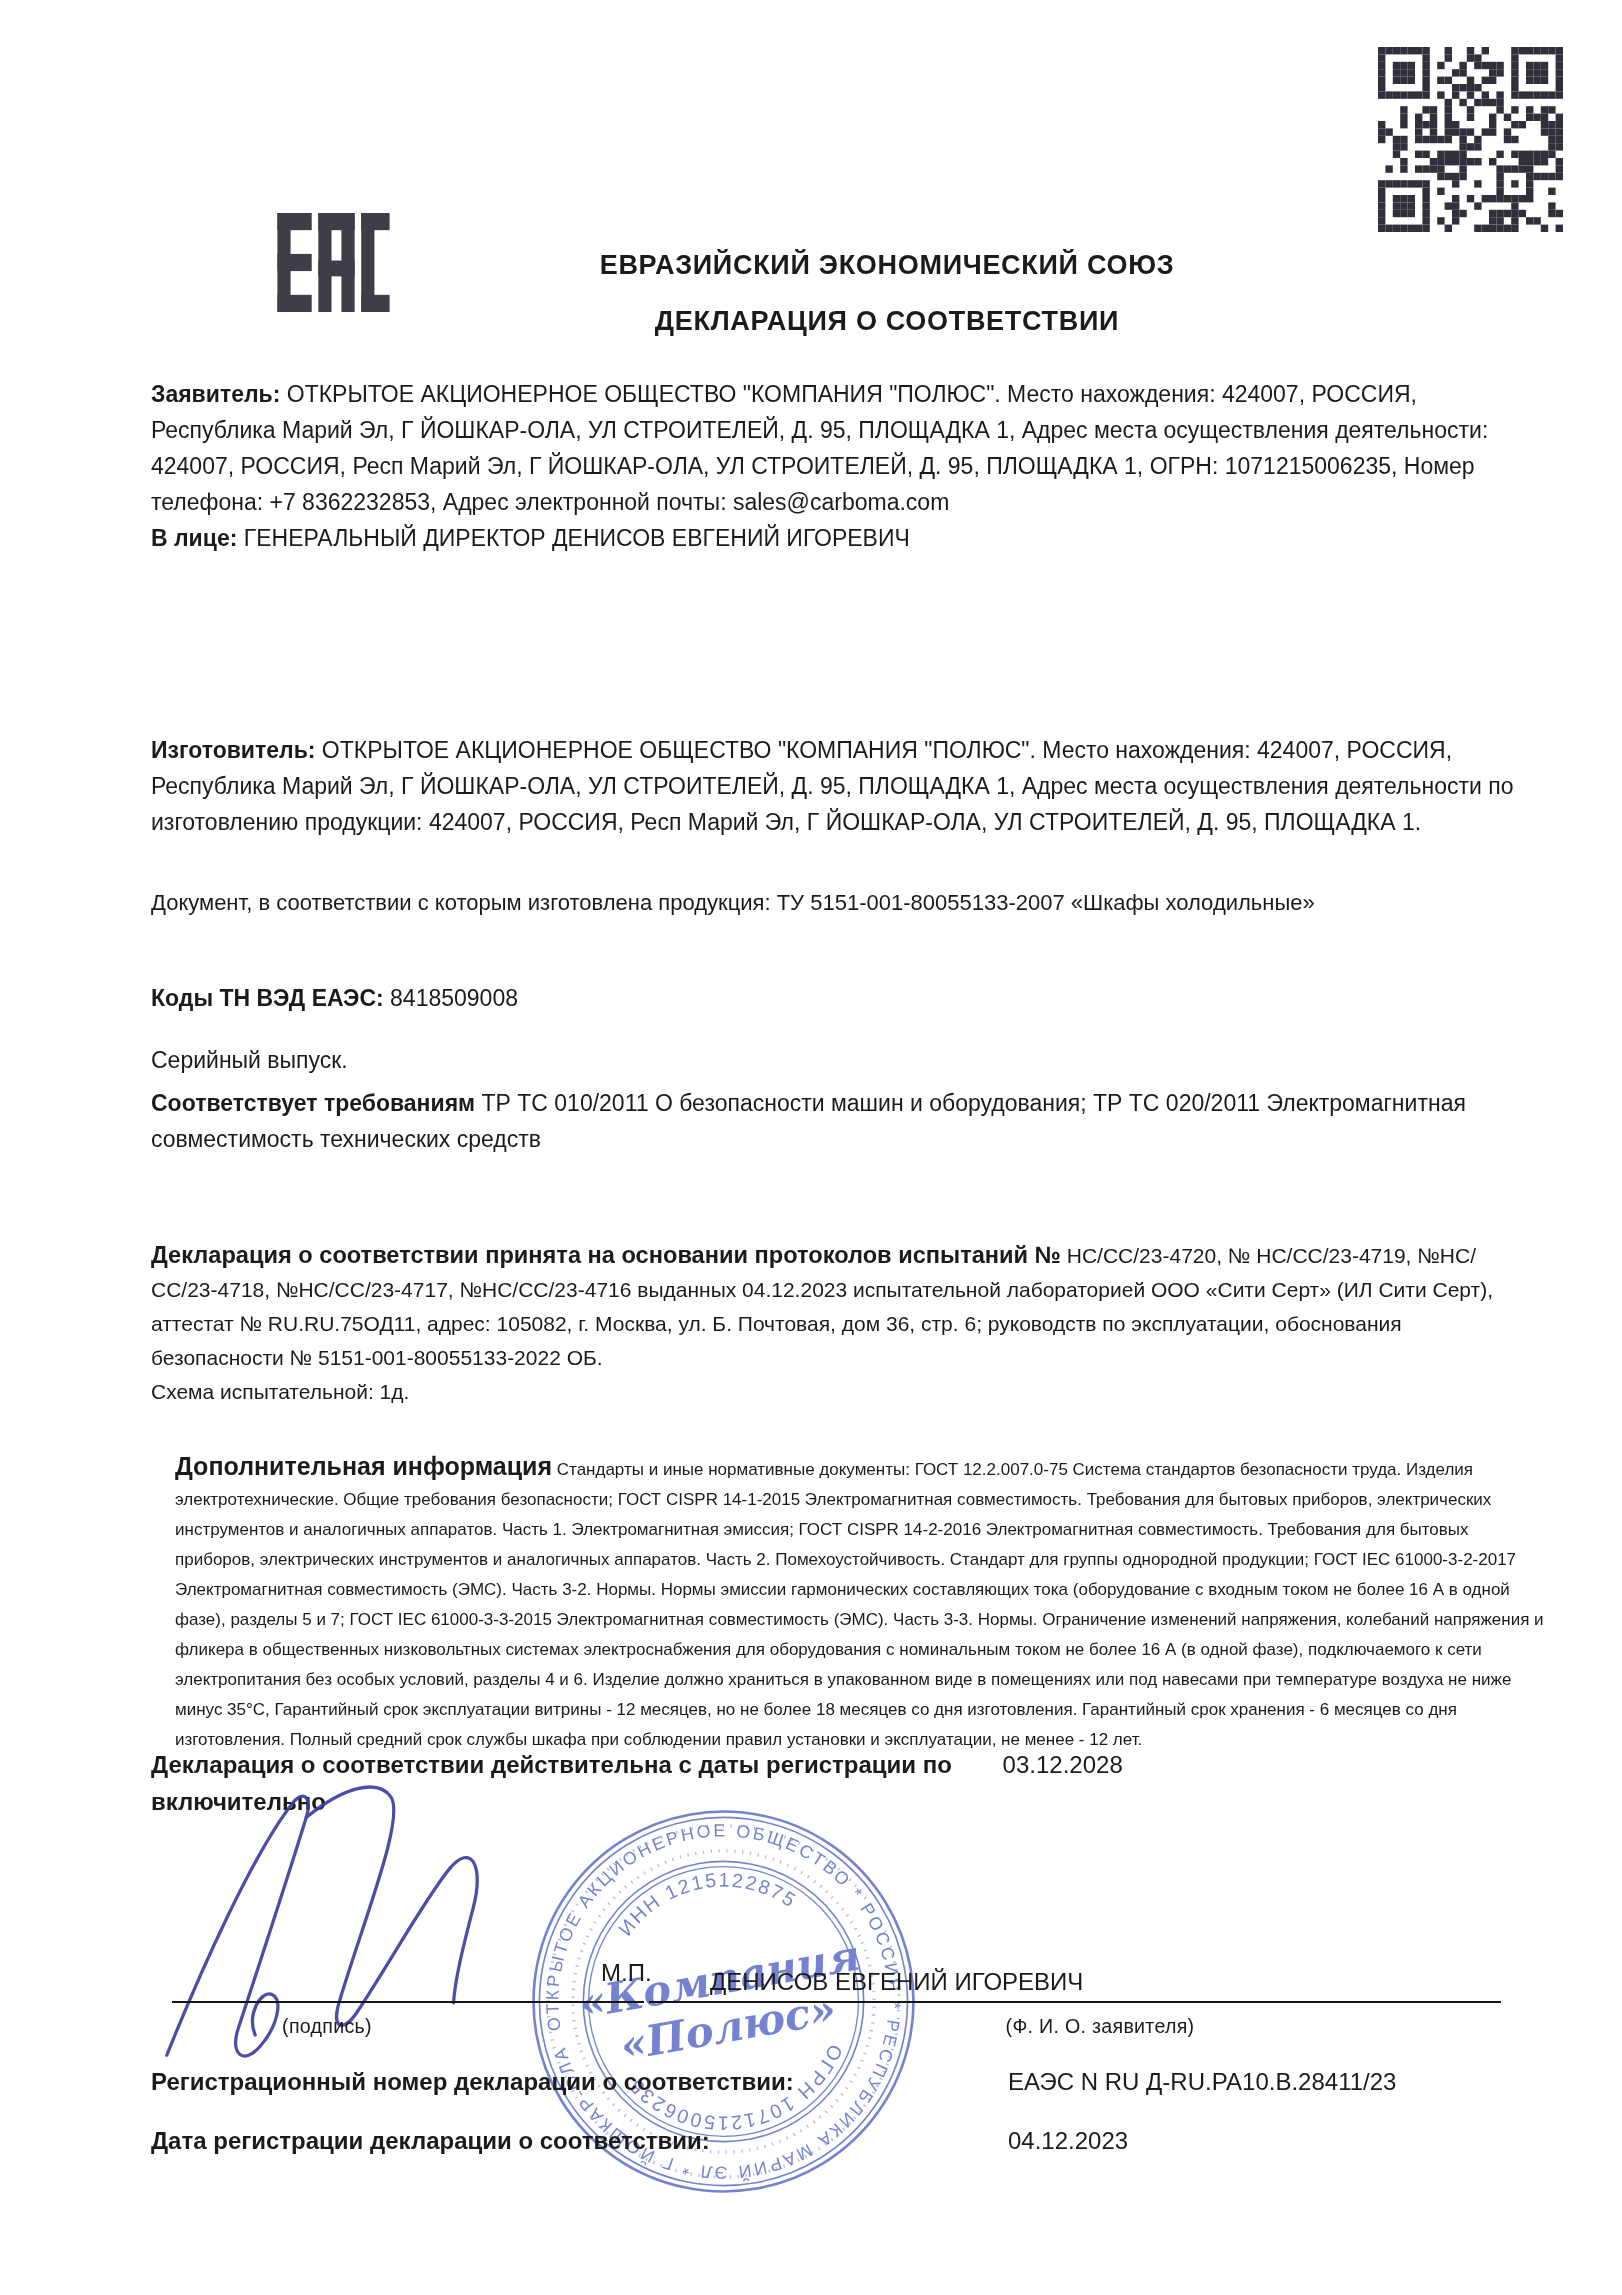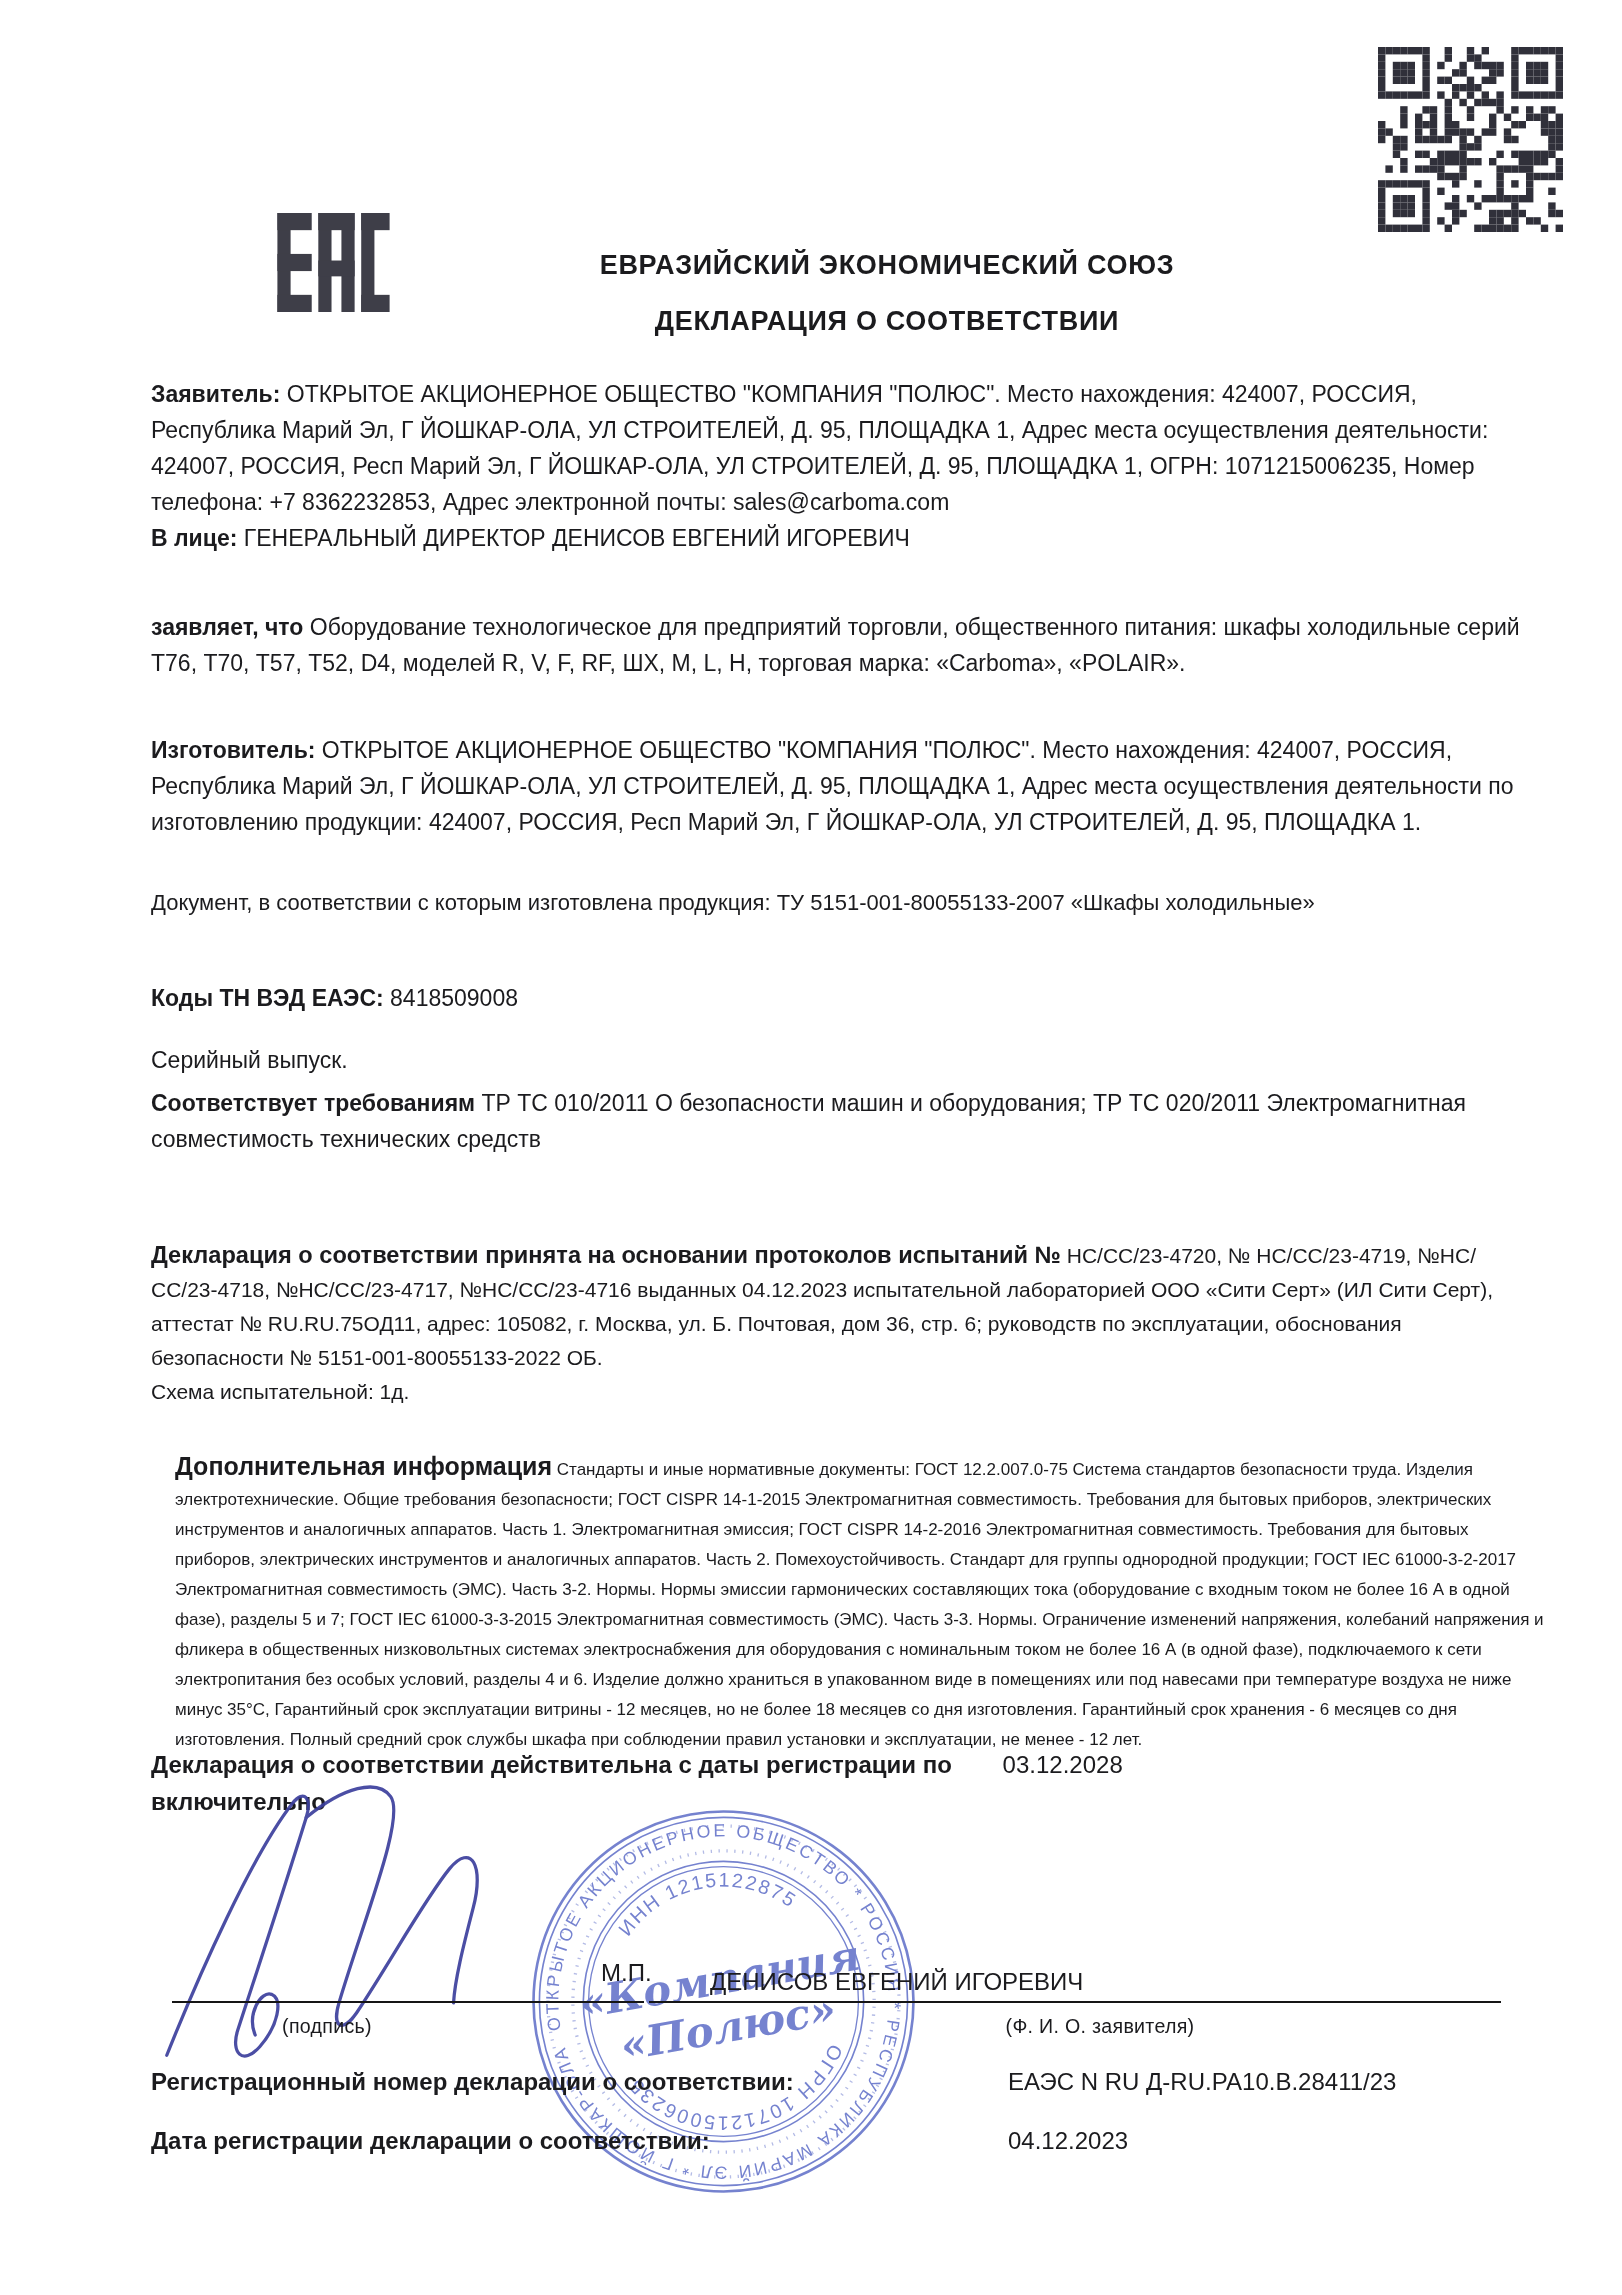--- a/index.html
+++ b/index.html
@@ -378,23 +378,20 @@
     <div class="union-title">ЕВРАЗИЙСКИЙ ЭКОНОМИЧЕСКИЙ СОЮЗ</div>
     <div class="doc-title">ДЕКЛАРАЦИЯ О СООТВЕТСТВИИ</div>
   </div>
 
   <div class="abs para" style="top:376px;">
     <b>Заявитель:</b><span> ОТКРЫТОЕ АКЦИОНЕРНОЕ ОБЩЕСТВО "КОМПАНИЯ "ПОЛЮС". Место нахождения: 424007, РОССИЯ, Республика Марий Эл, Г ЙОШКАР-ОЛА, УЛ СТРОИТЕЛЕЙ, Д. 95, ПЛОЩАДКА 1, Адрес места осуществления деятельности: 424007, РОССИЯ, Респ Марий Эл, Г ЙОШКАР-ОЛА, УЛ СТРОИТЕЛЕЙ, Д. 95, ПЛОЩАДКА 1, ОГРН: 1071215006235, Номер телефона: +7 8362232853, Адрес электронной почты: sales@carboma.com</span>
     <br>
     <b>В лице:</b><span> ГЕНЕРАЛЬНЫЙ ДИРЕКТОР ДЕНИСОВ ЕВГЕНИЙ ИГОРЕВИЧ</span>
   </div>
 
-  <div class="abs para" style="top:609px;">
-    <b>заявляет, что</b><span>  Оборудование технологическое для предприятий торговли, общественного питания: шкафы холодильные серий Т76, Т70, Т57, Т52, D4, моделей R, V, F, RF, ШХ, M, L, H, торговая марка: «Carboma», «POLAIR».</span>
-  </div>
 
   <div class="abs para" style="top:732px;">
     <b>Изготовитель:</b><span> ОТКРЫТОЕ АКЦИОНЕРНОЕ ОБЩЕСТВО "КОМПАНИЯ "ПОЛЮС". Место нахождения: 424007, РОССИЯ, Республика Марий Эл, Г ЙОШКАР-ОЛА, УЛ СТРОИТЕЛЕЙ, Д. 95, ПЛОЩАДКА 1, Адрес места осуществления деятельности по изготовлению продукции: 424007, РОССИЯ, Респ Марий Эл, Г ЙОШКАР-ОЛА, УЛ СТРОИТЕЛЕЙ, Д. 95, ПЛОЩАДКА 1.</span>
   </div>
 
   <div class="abs para p-doc" style="top:885px;">
     <span>Документ, в соответствии с которым изготовлена продукция: ТУ 5151-001-80055133-2007 «Шкафы холодильные»</span>
   </div>
 
   <div class="abs para" style="top:980px;">

